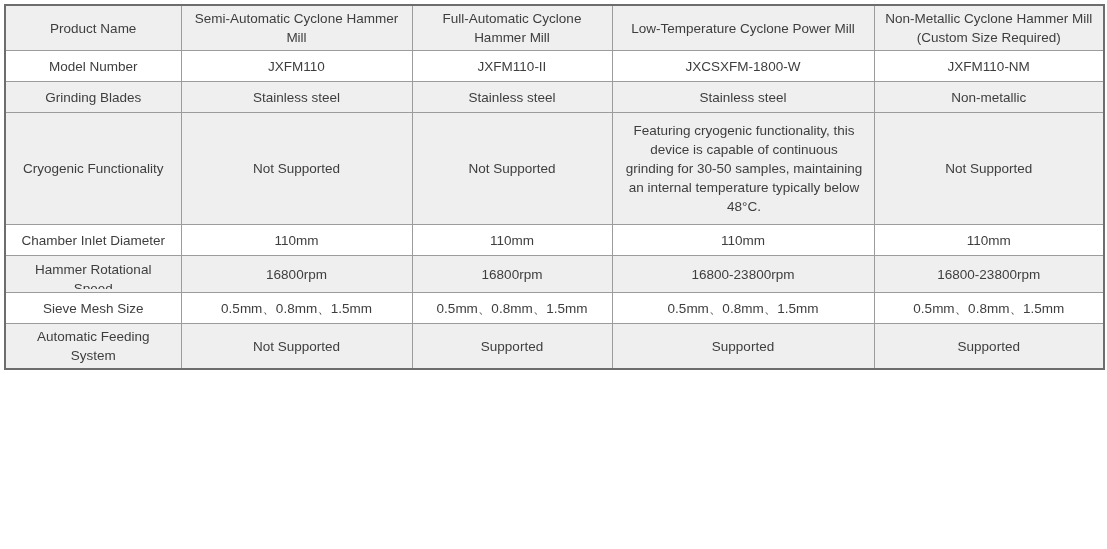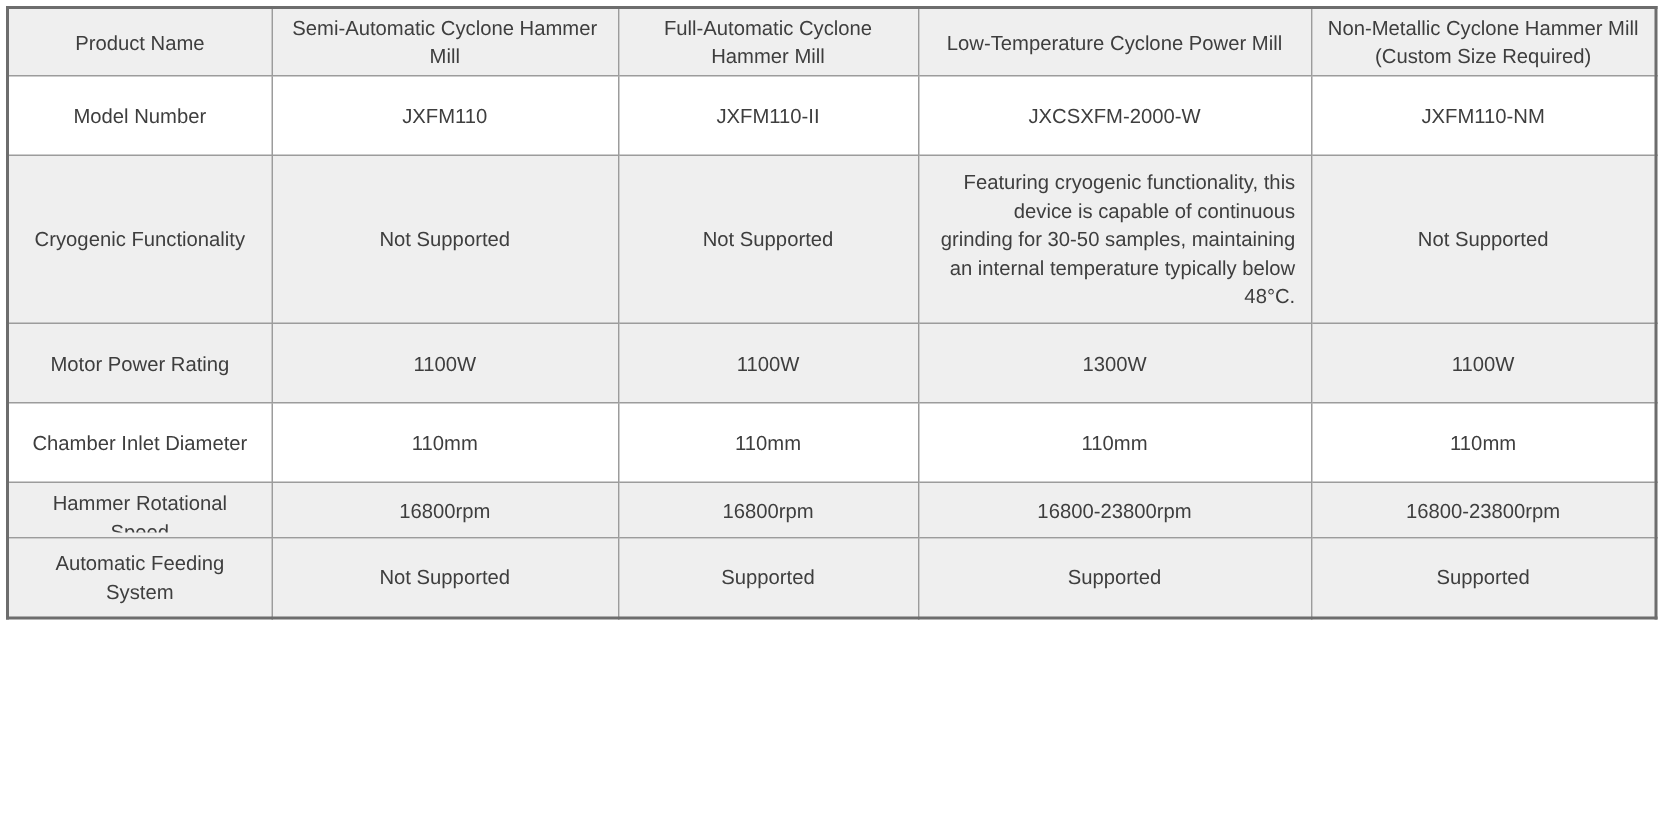--- a/index.html
+++ b/index.html
@@ -25,27 +25,27 @@
     text-align: center;
     vertical-align: middle;
     font-size: 13.5px;
     font-weight: 400;
     color: #3e3e3e;
     padding: 3px 8px;
     line-height: 19px;
     overflow: hidden;
   }
   tr.h-hdr  { height: 36px; }
-  tr.h-std  { height: 53px; }
+  tr.h-std  { height: 31px; }
   tr.h-cryo { height: 112px; }
   tr.h-hammer { height: 32px; margin-left: 32px; }
   tr.row-gray { background: #efefef; }
   tr.row-white { background: #ffffff; }
   td.cell-left {
-    text-align: right;
+    text-align: center;
     padding: 8px 10px 8px 12px;
   }
   .clip-label {
     height: 30px;
     overflow: hidden;
     line-height: 19px;
     padding-top: 1px;
   }
 </style>
 </head>
@@ -67,53 +67,60 @@
         <th>Full-Automatic Cyclone Hammer Mill</th>
         <th>Low-Temperature Cyclone Power Mill</th>
         <th>Non-Metallic Cyclone Hammer Mill (Custom Size Required)</th>
       </tr>
     </thead>
     <tbody>
       <tr class="h-std row-white">
         <th>Model Number</th>
         <td>JXFM110</td>
         <td>JXFM110-II</td>
-        <td>JXCSXFM-2000-W</td>
+        <td>JXCSXFM-1800-W</td>
         <td>JXFM110-NM</td>
+      </tr>
+      <tr class="h-std row-gray">
+        <th>Grinding Blades</th>
+        <td>Stainless steel</td>
+        <td>Stainless steel</td>
+        <td>Stainless steel</td>
+        <td>Non-metallic</td>
       </tr>
       <tr class="h-cryo row-gray">
         <th>Cryogenic Functionality</th>
         <td>Not Supported</td>
         <td>Not Supported</td>
         <td class="cell-left">Featuring cryogenic functionality, this device is capable of continuous grinding for 30-50 samples, maintaining an internal temperature typically below 48°C.</td>
         <td>Not Supported</td>
-      </tr>
-      <tr class="h-std row-gray">
-        <th>Motor Power Rating</th>
-        <td>1100W</td>
-        <td>1100W</td>
-        <td>1300W</td>
-        <td>1100W</td>
       </tr>
       <tr class="h-std row-white">
         <th>Chamber Inlet Diameter</th>
         <td>110mm</td>
         <td>110mm</td>
         <td>110mm</td>
         <td>110mm</td>
       </tr>
       <tr class="h-hammer row-gray">
         <th>
             <div class="clip-label">Hammer Rotational Speed</div>
           </th>
         <td>16800rpm</td>
         <td>16800rpm</td>
         <td>16800-23800rpm</td>
         <td>16800-23800rpm</td>
       </tr>
+      <tr class="h-std row-white">
+        <th>Sieve Mesh Size</th>
+        <td>0.5mm、0.8mm、1.5mm</td>
+        <td>0.5mm、0.8mm、1.5mm</td>
+        <td>0.5mm、0.8mm、1.5mm</td>
+        <td>0.5mm、0.8mm、1.5mm</td>
+      </tr>
       <tr class="h-std row-gray">
         <th>Automatic Feeding System</th>
         <td>Not Supported</td>
         <td>Supported</td>
         <td>Supported</td>
         <td>Supported</td>
       </tr>
     </tbody>
   </table>
 </div>

